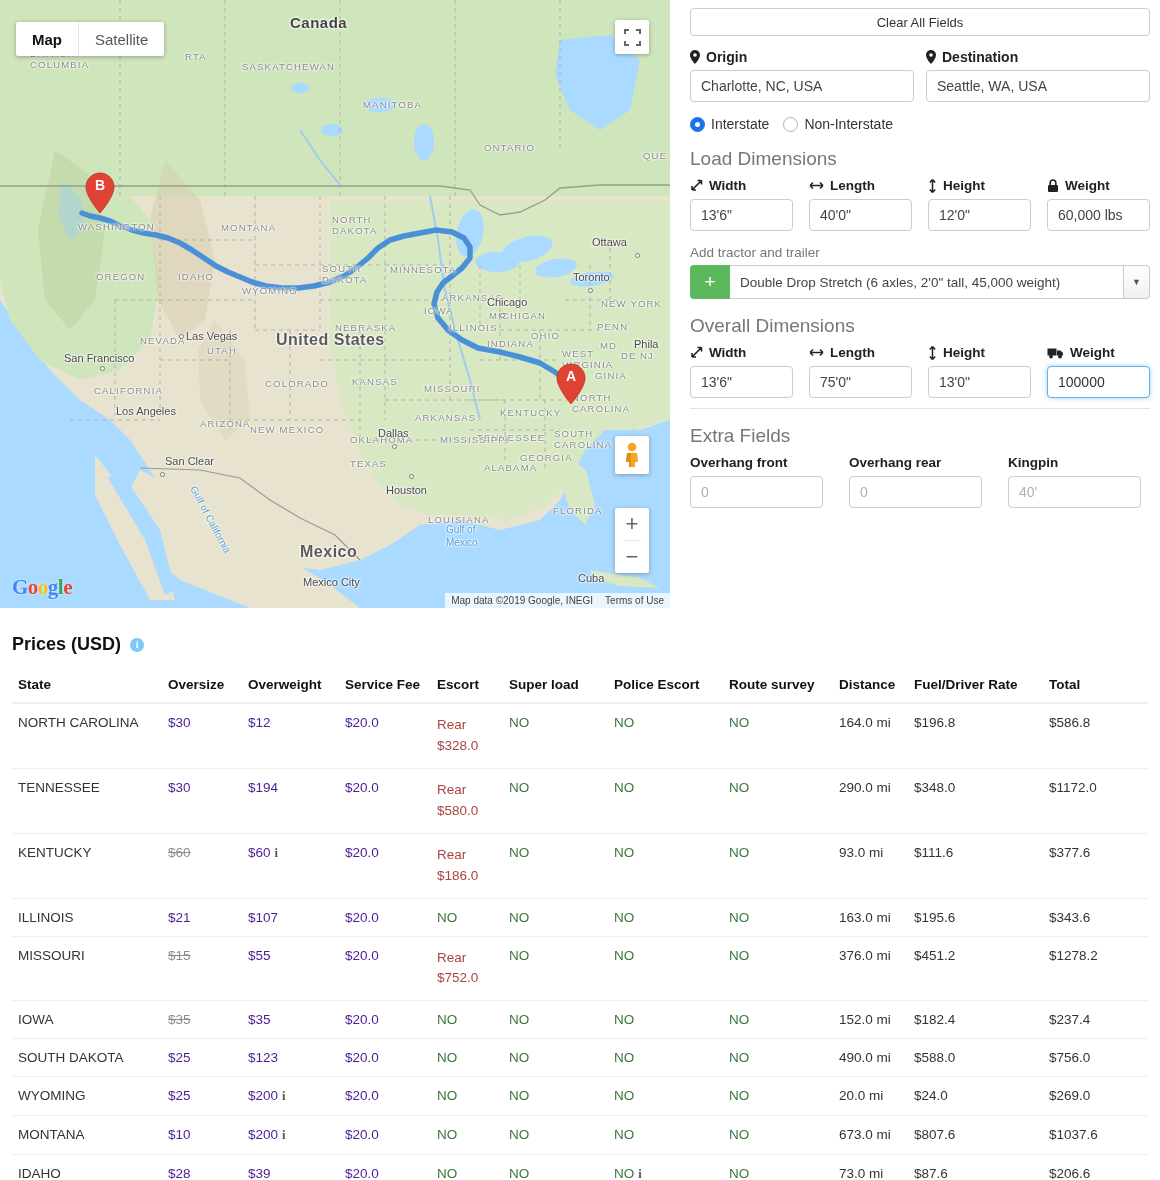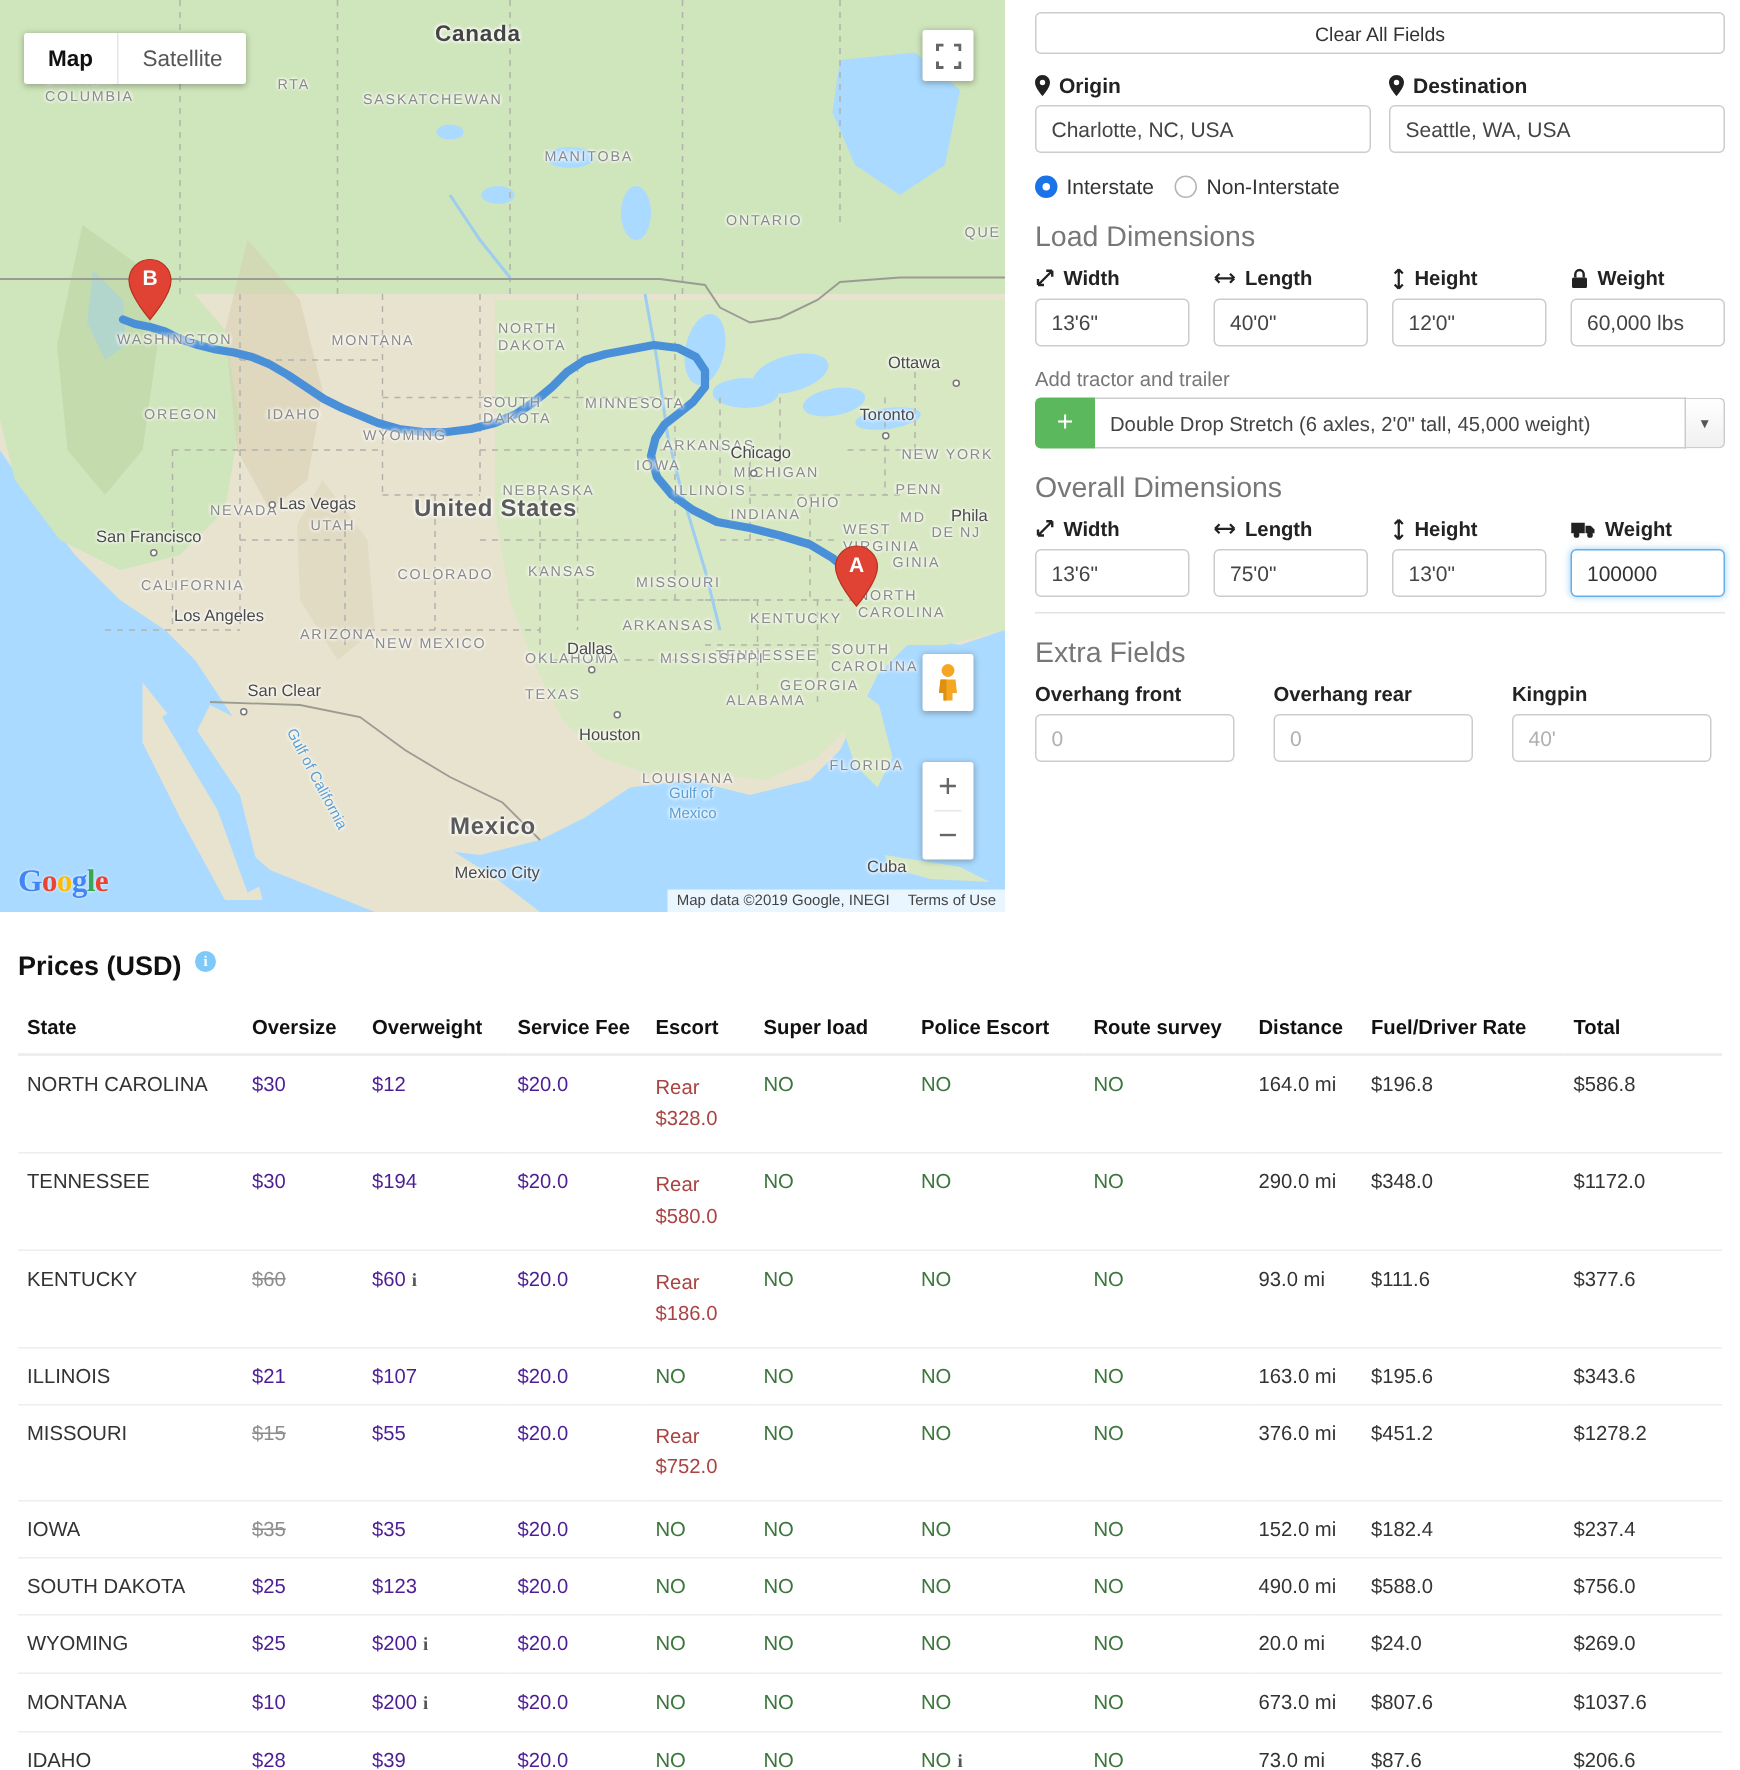--- a/index.html
+++ b/index.html
@@ -131,21 +131,21 @@
               display:flex; align-items:center; justify-content:center;
               font-size:9px; color:#555; cursor:pointer; }
 
   .extra-head { display:flex; gap:26px; margin-top:4px;}
   .extra-head > div { width:133px; font-size:13.5px; font-weight:bold; color:#222; }
   .extra-inputs { display:flex; gap:26px; margin-top:6px; }
   .extra-inputs .txt-input { width:133px; }
 
   
   .prices { padding:22px 12px 0 12px; }
-  .prices-h { display:flex; align-items:flex-start; gap:9px; margin-bottom:14px; }
+  .prices-h { display:flex; align-items:center; gap:9px; margin-bottom:14px; }
   .prices-h .t { font-size:18px; font-weight:bold; color:#111; }
   table { width:100%; border-collapse:collapse; font-size:13.5px; }
   thead th {
     text-align:left; font-weight:bold; color:#111; font-size:13.5px;
     padding:8px 6px 10px 6px; border-bottom:2px solid #eee; white-space:nowrap;
   }
   tbody td { padding:11px 6px; border-top:1px solid #eee; vertical-align:top;
              color:#333; }
   tbody tr:first-child td { border-top:1px solid #eee; }
   .money { color:#4c1d95; }

